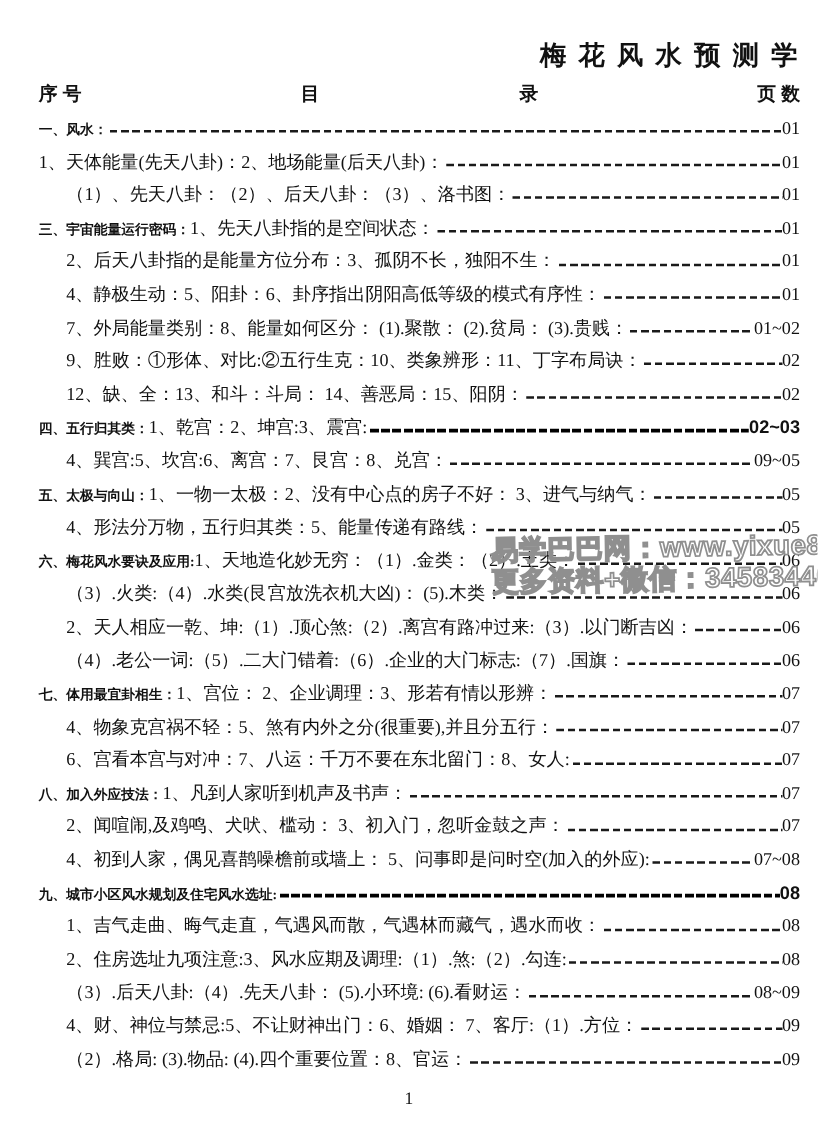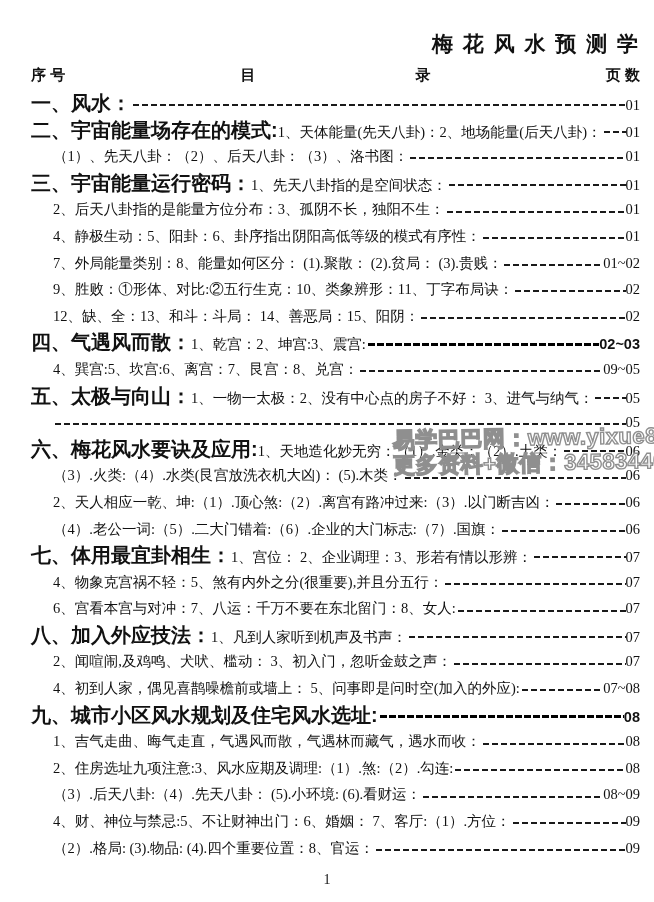--- a/index.html
+++ b/index.html
@@ -37,23 +37,23 @@
   .row {
     display:flex;
     align-items:baseline;
     height:26.6px;
     line-height:26.6px;
     font-size:14.5px;
     white-space:pre;
   }
   .row.indent { padding-left:22px; }
   .lead {
-    font-family:Liberation Sans, sans-serif;
+    font-family:Liberation Serif, serif;
     font-weight:700;
-    font-size:20px;
+    font-size:11px;
   }
   .leader {
     flex:1 1 auto;
     min-width:6px;
     height:2px;
     align-self:center;
     transform:translateY(2px);
     margin-left:2px;
     background:repeating-linear-gradient(90deg,#1a1a1a 0 6px,transparent 6px 9px);
   }
@@ -103,32 +103,32 @@
     <span>序 号</span>
     <span class="mid">
       <span>目</span>
       <span>录</span>
     </span>
     <span>页 数</span>
   </div>
 
   <div class="toc" id="toc">
       <div class="row"><span class="lead">一、风水：</span><span class="leader"></span><span class="page-num">01</span></div>
-      <div class="row"><span class="lead">二、宇宙能量场存在的模式:</span><span>1、天体能量(先天八卦)：2、地场能量(后天八卦)：</span><span class="leader"></span><span class="page-num">01</span></div>
+      <div class="row"><span>1、天体能量(先天八卦)：2、地场能量(后天八卦)：</span><span class="leader"></span><span class="page-num">01</span></div>
       <div class="row indent"><span>（1）、先天八卦：（2）、后天八卦：（3）、洛书图：</span><span class="leader"></span><span class="page-num">01</span></div>
       <div class="row"><span class="lead">三、宇宙能量运行密码：</span><span>1、先天八卦指的是空间状态：</span><span class="leader"></span><span class="page-num">01</span></div>
       <div class="row indent"><span>2、后天八卦指的是能量方位分布：3、孤阴不长，独阳不生：</span><span class="leader"></span><span class="page-num">01</span></div>
       <div class="row indent"><span>4、静极生动：5、阳卦：6、卦序指出阴阳高低等级的模式有序性：</span><span class="leader"></span><span class="page-num">01</span></div>
       <div class="row indent"><span>7、外局能量类别：8、能量如何区分： (1).聚散： (2).贫局： (3).贵贱：</span><span class="leader"></span><span class="page-num">01~02</span></div>
       <div class="row indent"><span>9、胜败：①形体、对比:②五行生克：10、类象辨形：11、丁字布局诀：</span><span class="leader"></span><span class="page-num">02</span></div>
       <div class="row indent"><span>12、缺、全：13、和斗：斗局： 14、善恶局：15、阳阴：</span><span class="leader"></span><span class="page-num">02</span></div>
-      <div class="row strong"><span class="lead">四、气遇风而散：</span><span>1、乾宫：2、坤宫:3、震宫:</span><span class="leader"></span><span class="page-num">02~03</span></div>
+      <div class="row strong"><span class="lead">四、五行归其类：</span><span>1、乾宫：2、坤宫:3、震宫:</span><span class="leader"></span><span class="page-num">02~03</span></div>
       <div class="row indent"><span>4、巽宫:5、坎宫:6、离宫：7、艮宫：8、兑宫：</span><span class="leader"></span><span class="page-num">09~05</span></div>
       <div class="row"><span class="lead">五、太极与向山：</span><span>1、一物一太极：2、没有中心点的房子不好： 3、进气与纳气：</span><span class="leader"></span><span class="page-num">05</span></div>
-      <div class="row indent"><span class="leader"></span><span class="page-num">05</span></div>
+      <div class="row indent"><span>4、形法分万物，五行归其类：5、能量传递有路线：</span><span class="leader"></span><span class="page-num">05</span></div>
       <div class="row"><span class="lead">六、梅花风水要诀及应用:</span><span>1、天地造化妙无穷：（1）.金类：（2）.土类：</span><span class="leader"></span><span class="page-num">06</span></div>
       <div class="row indent"><span>（3）.火类:（4）.水类(艮宫放洗衣机大凶)： (5).木类：</span><span class="leader"></span><span class="page-num">06</span></div>
       <div class="row indent"><span>2、天人相应一乾、坤:（1）.顶心煞:（2）.离宫有路冲过来:（3）.以门断吉凶：</span><span class="leader"></span><span class="page-num">06</span></div>
       <div class="row indent"><span>（4）.老公一词:（5）.二大门错着:（6）.企业的大门标志:（7）.国旗：</span><span class="leader"></span><span class="page-num">06</span></div>
       <div class="row"><span class="lead">七、体用最宜卦相生：</span><span>1、宫位： 2、企业调理：3、形若有情以形辨：</span><span class="leader"></span><span class="page-num">07</span></div>
       <div class="row indent"><span>4、物象克宫祸不轻：5、煞有内外之分(很重要),并且分五行：</span><span class="leader"></span><span class="page-num">07</span></div>
       <div class="row indent"><span>6、宫看本宫与对冲：7、八运：千万不要在东北留门：8、女人:</span><span class="leader"></span><span class="page-num">07</span></div>
       <div class="row"><span class="lead">八、加入外应技法：</span><span>1、凡到人家听到机声及书声：</span><span class="leader"></span><span class="page-num">07</span></div>
       <div class="row indent"><span>2、闻喧闹,及鸡鸣、犬吠、槛动： 3、初入门，忽听金鼓之声：</span><span class="leader"></span><span class="page-num">07</span></div>
       <div class="row indent"><span>4、初到人家，偶见喜鹊噪檐前或墙上： 5、问事即是问时空(加入的外应):</span><span class="leader"></span><span class="page-num">07~08</span></div>

